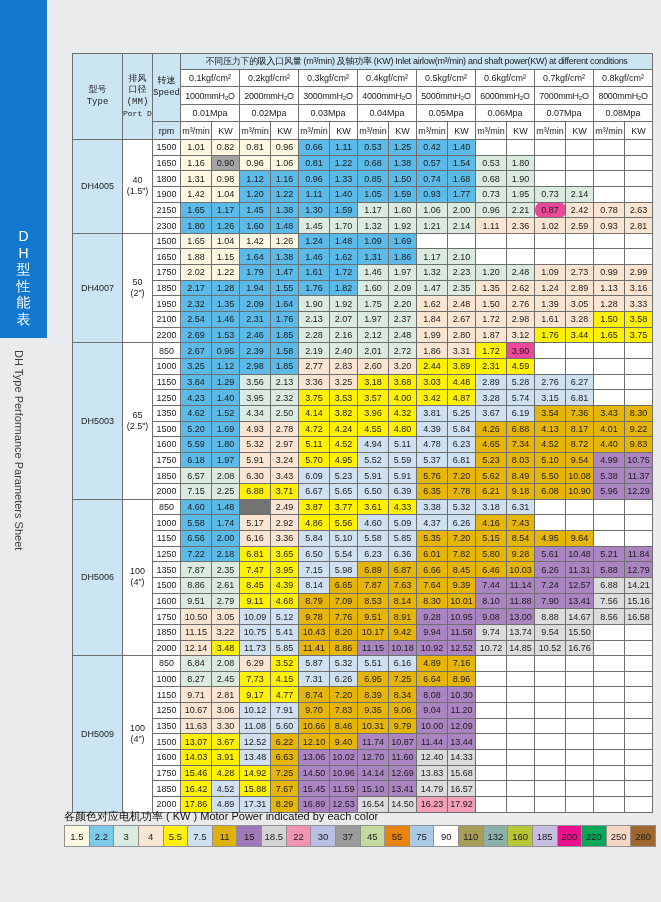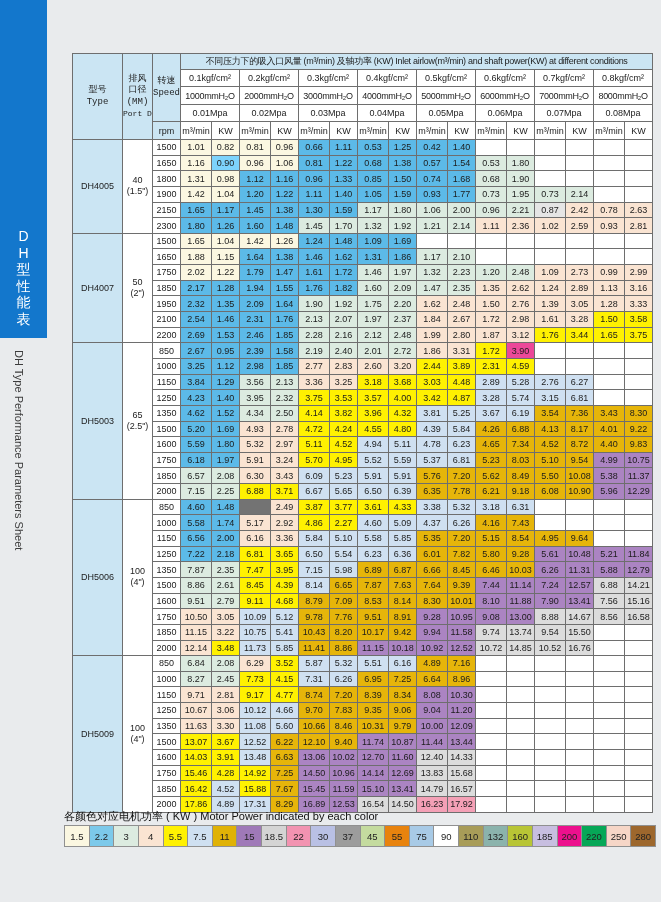--- a/index.html
+++ b/index.html
@@ -162,21 +162,21 @@
           <td></td>
           <td></td>
           <td></td>
           <td></td>
           <td></td>
           <td></td>
         </tr>
         <tr class="dr">
           <td class="rpm">1650</td>
           <td style="background: rgb(251, 247, 225);">1.16</td>
-          <td style="background: #7dd3fc; margin-left: 40px;">0.90</td>
+          <td style="background: #a3a3a3; margin-left: 40px;">0.90</td>
           <td style="background: rgb(251, 247, 225);">0.96</td>
           <td style="background: rgb(251, 247, 225);">1.06</td>
           <td style="background: rgb(92, 186, 232);">0.81</td>
           <td style="background: rgb(92, 186, 232);">1.22</td>
           <td style="background: rgb(92, 186, 232);">0.68</td>
           <td style="background: rgb(92, 186, 232);">1.38</td>
           <td style="background: rgb(92, 186, 232);">0.57</td>
           <td style="background: rgb(92, 186, 232);">1.54</td>
           <td style="background: rgb(220, 235, 224);">0.53</td>
           <td style="background: rgb(220, 235, 224);">1.80</td>
@@ -230,21 +230,21 @@
           <td style="background: rgb(92, 186, 232);">1.45</td>
           <td style="background: rgb(92, 186, 232);">1.38</td>
           <td style="background: rgb(92, 186, 232);">1.30</td>
           <td style="background: rgb(92, 186, 232);">1.59</td>
           <td style="background: rgb(220, 235, 224);">1.17</td>
           <td style="background: rgb(220, 235, 224);">1.80</td>
           <td style="background: rgb(220, 235, 224);">1.06</td>
           <td style="background: rgb(220, 235, 224);">2.00</td>
           <td style="background: rgb(220, 235, 224);">0.96</td>
           <td style="background: rgb(220, 235, 224);">2.21</td>
-          <td style="background: #e5e5e5;">0.87</td>
+          <td style="background: #ec4899; border-radius: 7px;">0.87</td>
           <td style="background: rgb(250, 228, 210);">2.42</td>
           <td style="background: rgb(250, 228, 210);">0.78</td>
           <td style="background: rgb(250, 228, 210);">2.63</td>
         </tr>
         <tr class="dr">
           <td class="rpm">2300</td>
           <td style="background: rgb(92, 186, 232);">1.80</td>
           <td style="background: rgb(92, 186, 232);">1.26</td>
           <td style="background: rgb(92, 186, 232);">1.60</td>
           <td style="background: rgb(92, 186, 232);">1.48</td>
@@ -618,21 +618,21 @@
           <td></td>
           <td></td>
         </tr>
         <tr class="dr">
           <td class="rpm">1000</td>
           <td style="background: rgb(92, 186, 232);">5.58</td>
           <td style="background: rgb(92, 186, 232);">1.74</td>
           <td style="background: rgb(250, 228, 210);">5.17</td>
           <td style="background: rgb(250, 228, 210);">2.92</td>
           <td style="background: rgb(255, 241, 1);">4.86</td>
-          <td style="background: rgb(255, 241, 1);">2.27</td>
+          <td style="background: rgb(255, 241, 1);">5.56</td>
           <td style="background: rgb(207, 224, 241);">4.60</td>
           <td style="background: rgb(207, 224, 241);">5.09</td>
           <td style="background: rgb(207, 224, 241);">4.37</td>
           <td style="background: rgb(207, 224, 241);">6.26</td>
           <td style="background: rgb(230, 181, 10);">4.16</td>
           <td style="background: rgb(230, 181, 10);">7.43</td>
           <td></td>
           <td></td>
           <td></td>
           <td></td>
@@ -849,21 +849,21 @@
           <td></td>
           <td></td>
           <td></td>
           <td></td>
         </tr>
         <tr class="dr">
           <td class="rpm">1250</td>
           <td style="background: rgb(250, 228, 210);">10.67</td>
           <td style="background: rgb(250, 228, 210);">3.06</td>
           <td style="background: rgb(207, 224, 241);">10.12</td>
-          <td style="background: rgb(207, 224, 241);">4.66</td>
+          <td style="background: rgb(207, 224, 241);">7.91</td>
           <td style="background: rgb(230, 181, 10);">9.70</td>
           <td style="background: rgb(230, 181, 10);">7.83</td>
           <td style="background: rgb(230, 181, 10);">9.35</td>
           <td style="background: rgb(230, 181, 10);">9.06</td>
           <td style="background: rgb(171, 132, 194);">9.04</td>
           <td style="background: rgb(171, 132, 194);">11.20</td>
           <td></td>
           <td></td>
           <td></td>
           <td></td>

